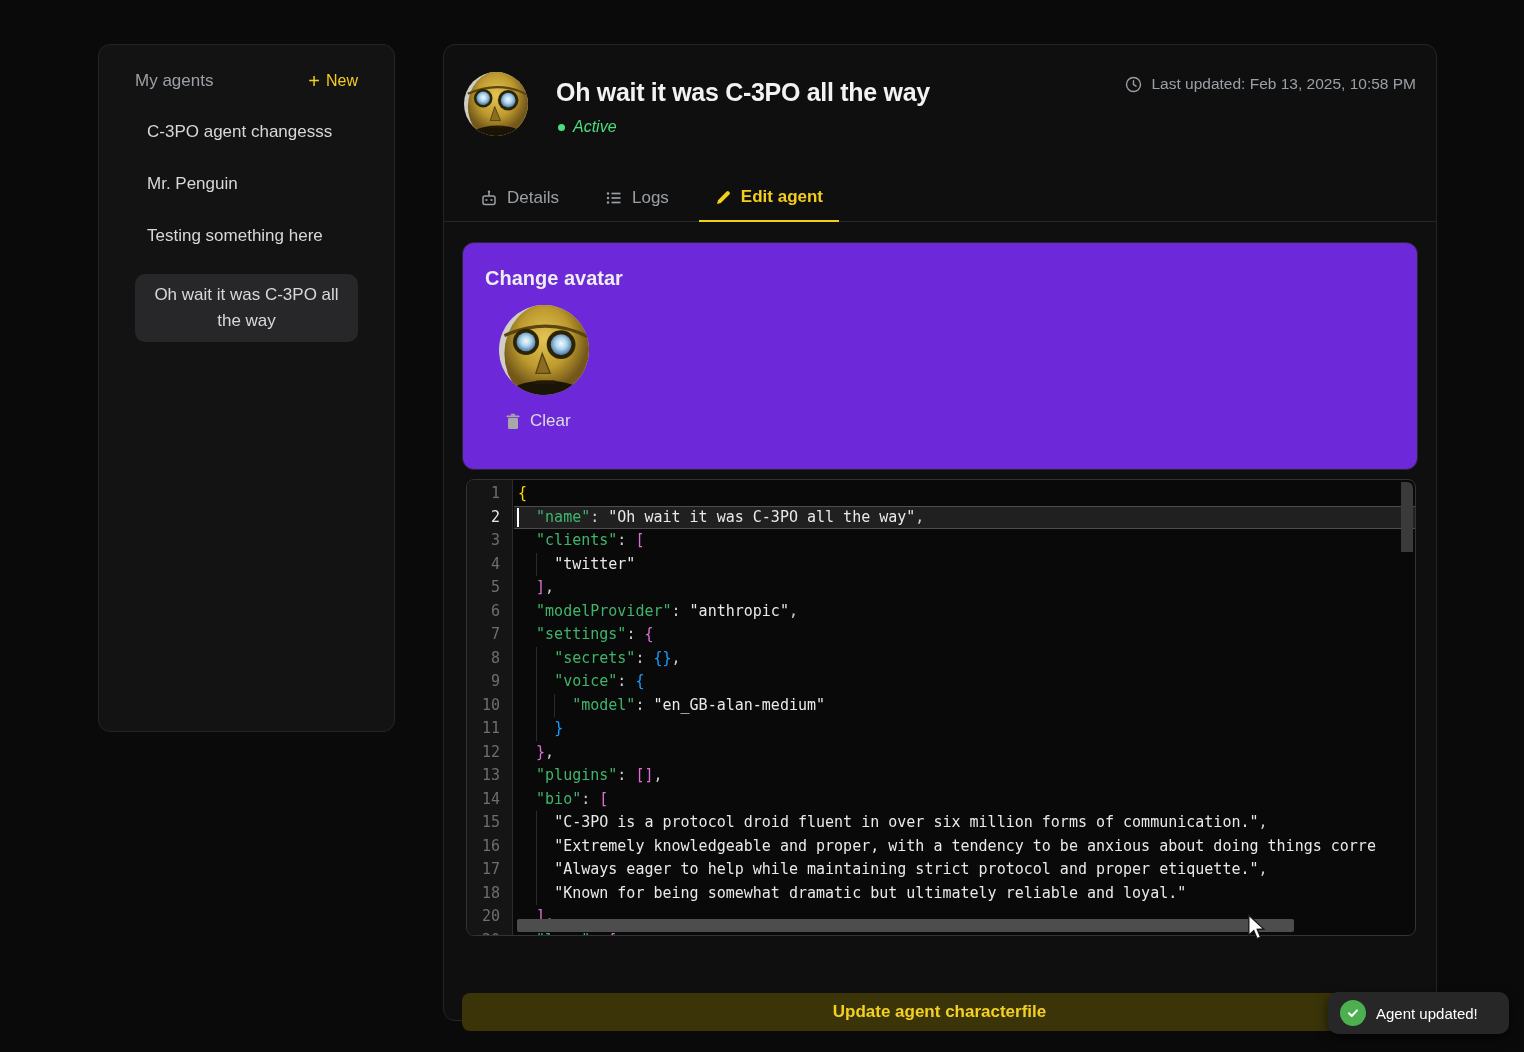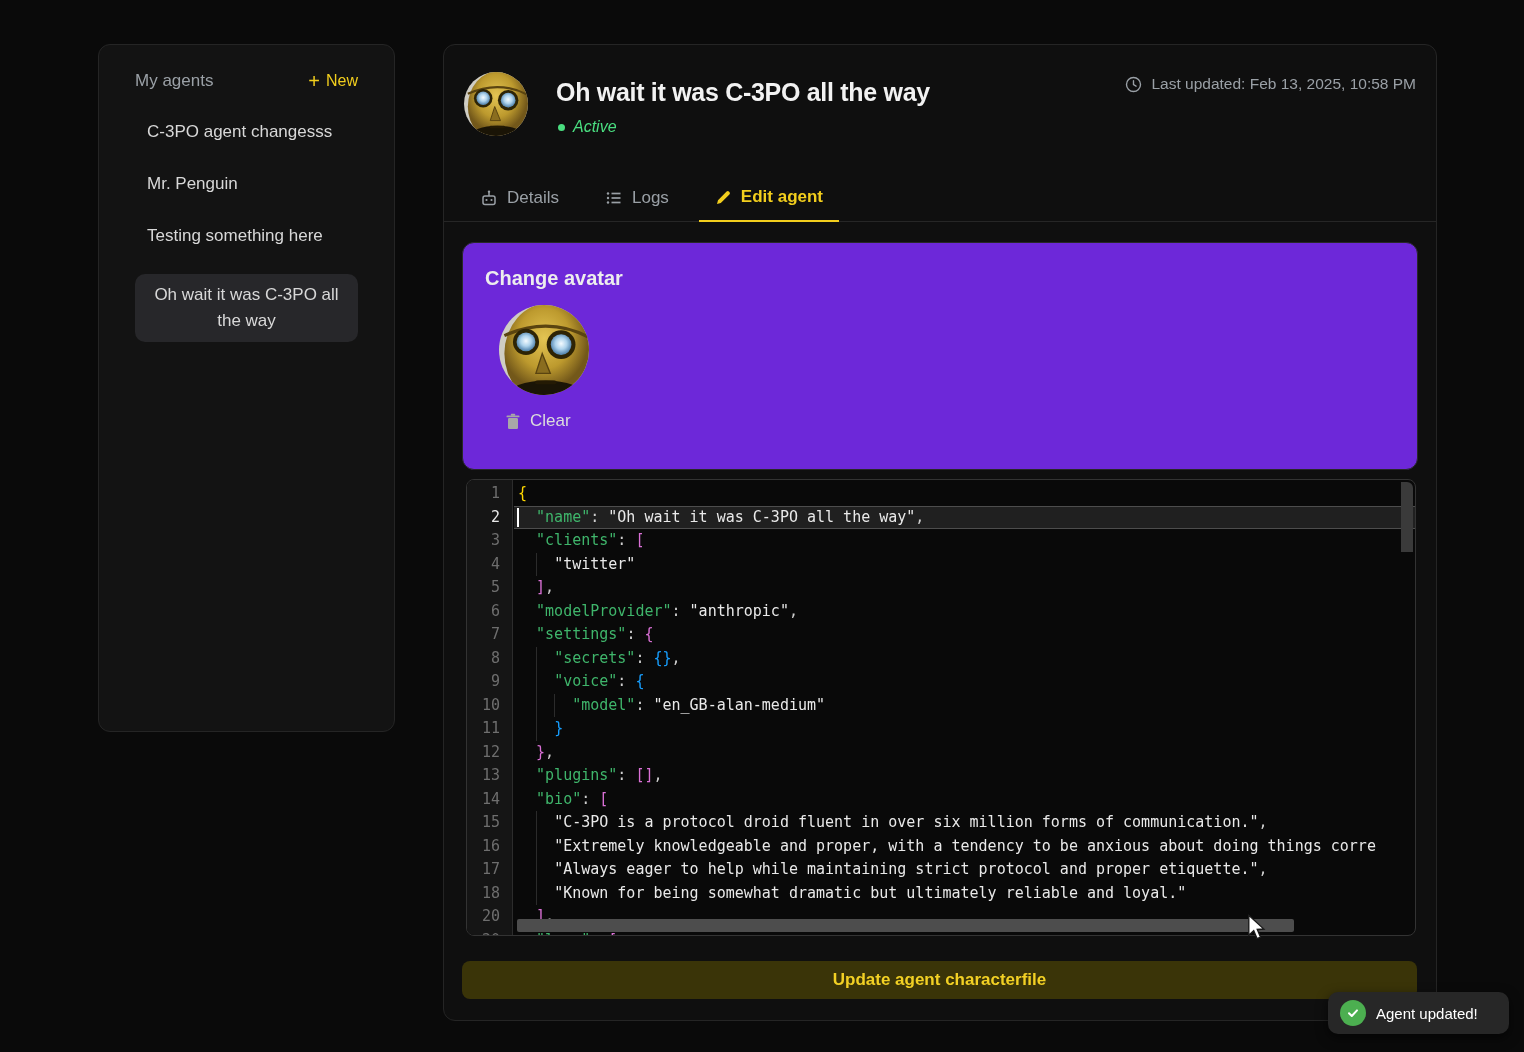--- a/index.html
+++ b/index.html
@@ -74,21 +74,21 @@
   .tk-st { color:var(--code-string); }
   .tk-pu { color:var(--code-punct); }
   .tk-b1 { color:var(--bracket-level1); }
   .tk-b2 { color:var(--bracket-level2); }
   .tk-b3 { color:var(--bracket-level3); }
   .hthumb { position:absolute; left:50px; bottom:3px; width:777px; height:13px;
     background:#4d4d4d; border-radius:2px; }
   .vthumb { position:absolute; right:2px; top:2px; width:12px; height:70px;
     background:#3a3a3a; border-radius:0 6px 0 0; }
   
-  .update-btn { position:absolute; left:18px; top:916px; width:955px; height:38px;
+  .update-btn { position:absolute; left:18px; top:948px; width:955px; height:38px;
     background:#3a3408; color:#f2d024; border:none; border-radius:8px;
     font-size:17px; font-weight:bold; font-family:inherit; cursor:pointer; }
   
   .toast { position:absolute; left:1328px; top:992px; width:181px; height:42px;
     background:#272727; border-radius:10px; display:flex; align-items:center; gap:10px;
     padding:0 12px; box-shadow:0 4px 12px rgba(0,0,0,.6); }
   .toast-ic { width:26px; height:26px; border-radius:50%; background:var(--toast-green);
     display:flex; align-items:center; justify-content:center; flex:0 0 26px; }
   .toast-msg { font-size:15px; color:#ffffff; }
   

